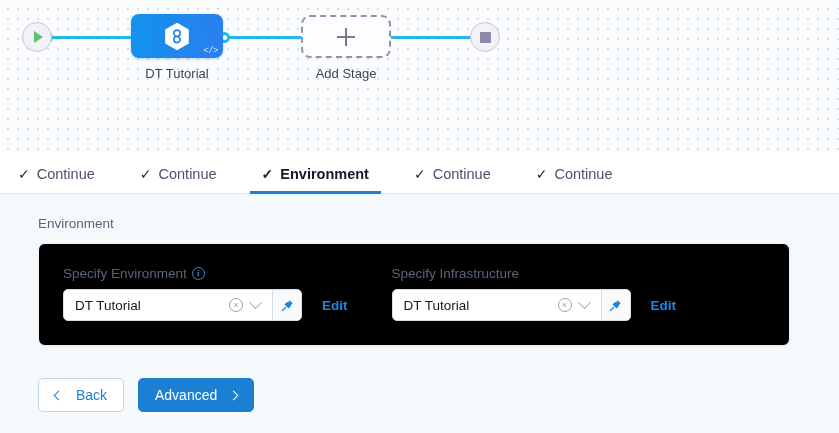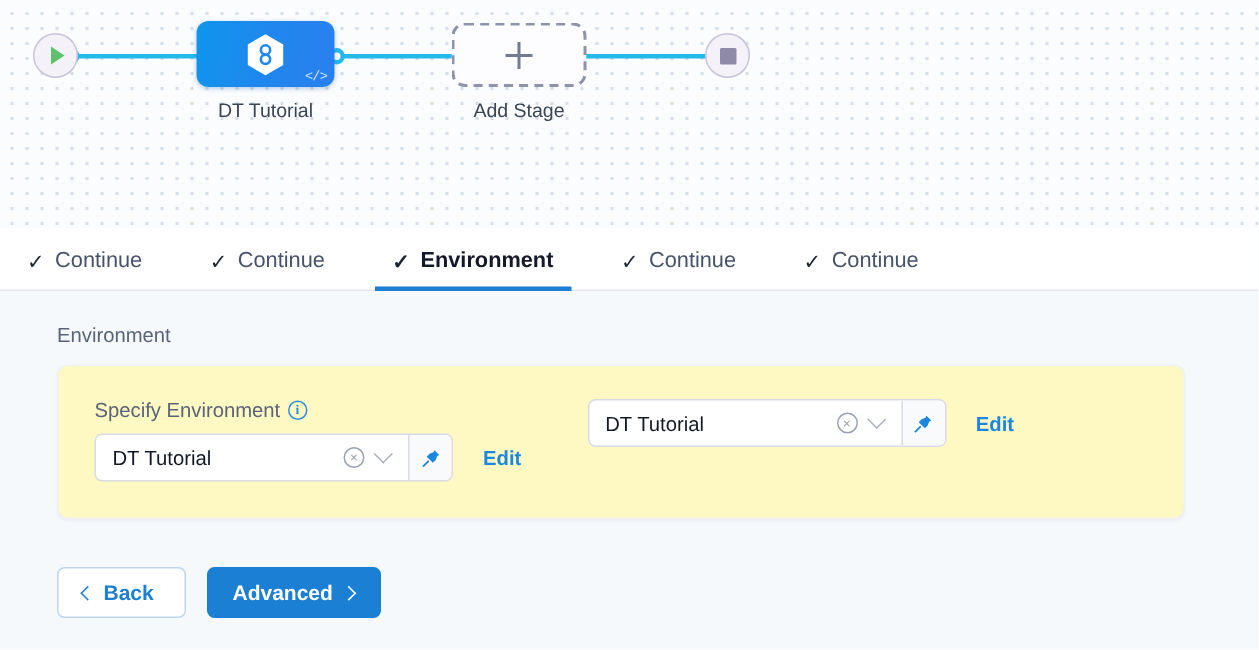--- a/index.html
+++ b/index.html
@@ -176,21 +176,21 @@
     padding: 22px 0 0 38px;
   }
   .section-title {
     font-size: 13.5px;
     color: #5a6478;
     margin-bottom: 12px;
   }
 
   .card {
     width: 752px;
-    background: #fef9c3;
+    background: #000000;
     border-radius: 7px;
     border: 1px solid #eef1f6;
     box-shadow: 0 1px 2px rgba(25,40,70,.05);
     padding: 22px 24px 24px 24px;
     display: flex;
     gap: 44px;
   }
   .field-group { display: flex; flex-direction: column; }
   .field-label {
     font-size: 13.5px;
@@ -274,24 +274,24 @@
   .footer {
     display: flex;
     gap: 14px;
     margin-top: 32px;
   }
   .btn {
     height: 31px;
     border-radius: 5px;
     display: inline-flex;
     align-items: center;
-    justify-content: flex-start;
+    justify-content: space-between;
     gap: 7px;
     font-size: 14px;
-    font-weight: bold;
+    font-weight: normal;
     cursor: pointer;
     padding: 16px 16px;
   }
   .btn-back {
     background: #ffffff;
     border: 1px solid #bcd6ef;
     color: #1b7fd4;
     width: 86px;
   }
   .btn-continue {
@@ -394,20 +394,23 @@
               <path d="M10.6 1.4 L14.6 5.4 L12.9 6.2 L11.6 9.4 L9.3 11.7 L4.3 6.7 L6.6 4.4 L9.8 3.1 Z" fill="#1b87e0"></path>
               <path d="M5.5 10.5 L1.6 14.4" stroke="#1b87e0" stroke-width="1.5" stroke-linecap="round"></path>
             </svg>
           </div>
         </div>
         <span class="edit-link">Edit</span>
       </div>
     </div>
 
     <div class="field-group">
+      <div class="field-label">
+        <span>Specify Infrastructure</span>
+      </div>
       <div class="field-row">
         <div class="select-wrap">
           <div class="select-box">
             <span class="select-value">DT Tutorial</span>
             <span class="clear-icon">×</span>
             <span class="chevron"></span>
           </div>
           <div class="pin-btn">
             <svg width="13" height="13" viewBox="0 0 16 16">
               <path d="M10.6 1.4 L14.6 5.4 L12.9 6.2 L11.6 9.4 L9.3 11.7 L4.3 6.7 L6.6 4.4 L9.8 3.1 Z" fill="#1b87e0"></path>

